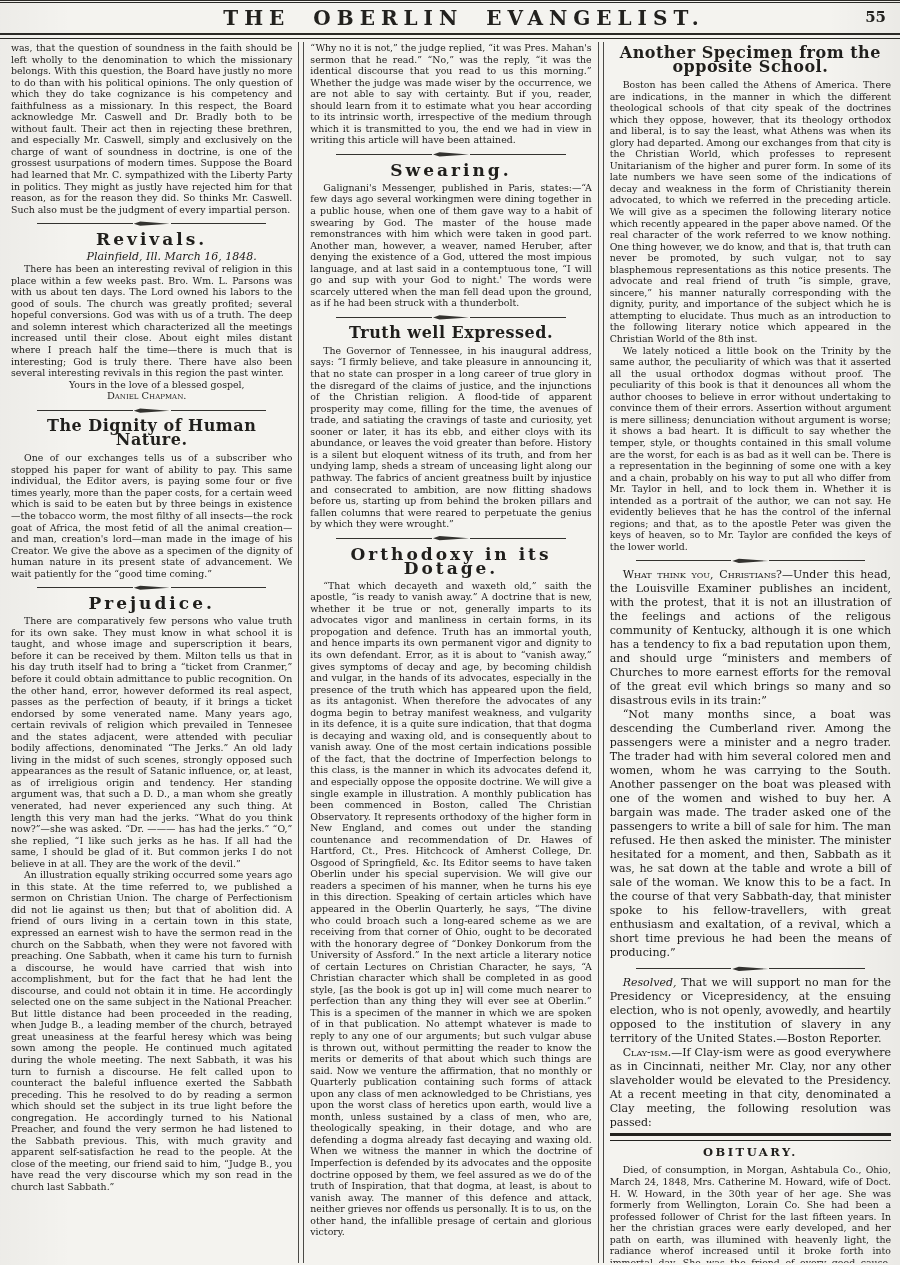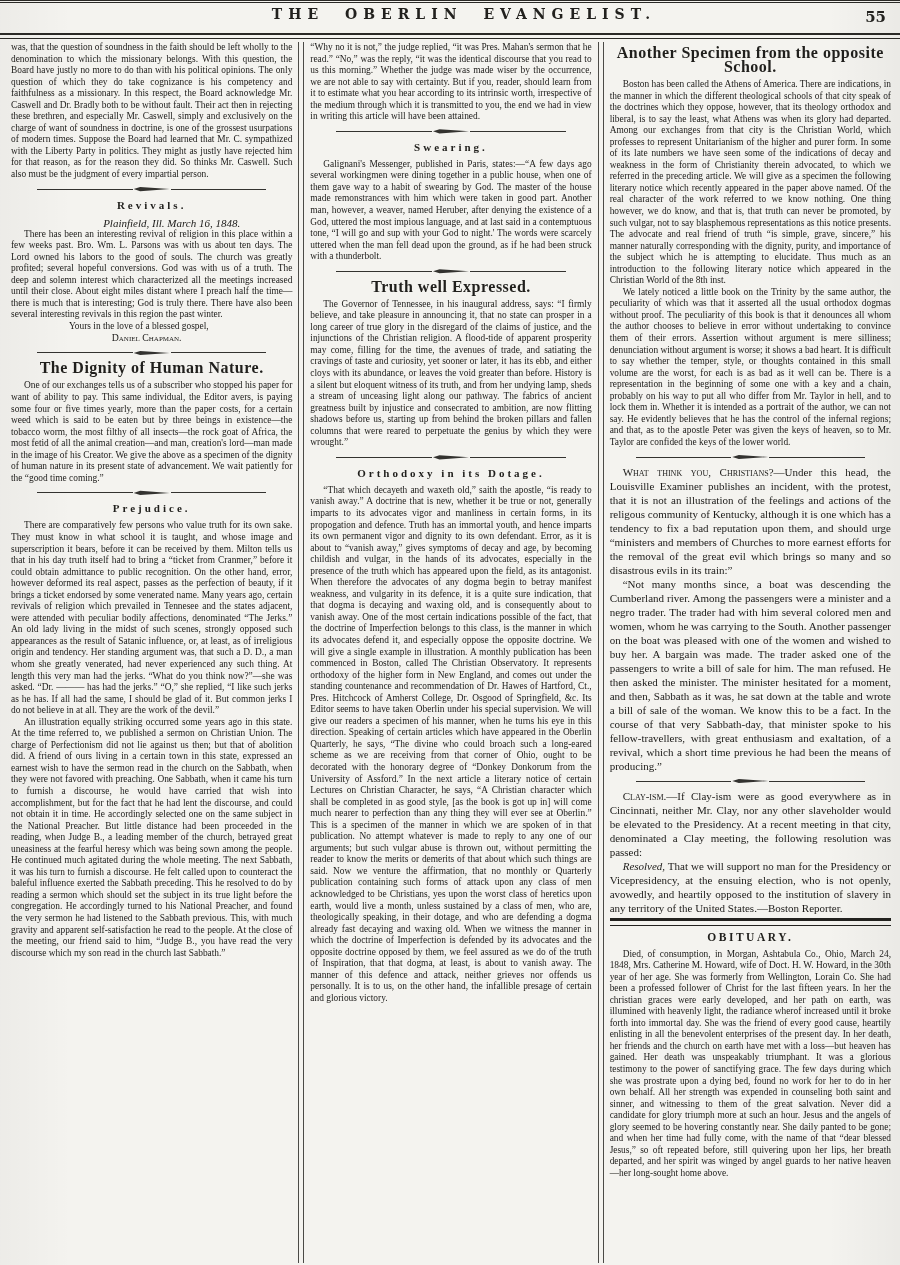--- a/index.html
+++ b/index.html
@@ -11,36 +11,36 @@
   }
   .page{
     width:900px;height:1265px;position:relative;
     background:#f4f3ef;
     background-image:linear-gradient(90deg, rgba(0,0,0,0.03) 0%, rgba(0,0,0,0) 8%, rgba(0,0,0,0) 92%, rgba(0,0,0,0.04) 100%);
   }
   
   .masthead{position:relative;height:30px;border-top:3px double #2a2926;}
   .masthead-title{
     position:absolute;left:0;right:0;top:3px;text-align:center;
-    font-size:14px;font-weight:bold;letter-spacing:6px;word-spacing:10px;color:#22211e;padding-left:28px;
+    font-size:20px;font-weight:bold;letter-spacing:6px;word-spacing:10px;color:#22211e;padding-left:28px;
   }
   .masthead-page-number{
     position:absolute;right:14px;top:5px;font-size:15px;font-weight:bold;color:#22211e;
   }
   .masthead-rule{height:3px;border-top:2px solid #2a2926;border-bottom:1px solid #2a2926;margin:0;}
   
   .columns{display:flex;height:1224px;padding:3px 4px 0 6px;box-sizing:border-box;}
-  .col{flex:1 1 0;overflow:hidden;padding:0 5px;box-sizing:border-box;font-family:Liberation Serif, serif;}
+  .col{flex:1 1 0;overflow:hidden;padding:0 5px;box-sizing:border-box;}
   .colrule{width:4px;flex:0 0 4px;border-left:1px solid #4b4a46;border-right:1px solid #4b4a46;margin:0 1px;}
   
   p{margin:0;text-align:justify;font-size:9.4px;line-height:11.55px;}
   p.indent{text-indent:13px;}
   p.small{font-size:11px;line-height:14px;}
   .article-heading{
-    text-align:center;font-weight:bold;font-size:11px;line-height:14px;
+    text-align:center;font-weight:bold;font-size:17px;line-height:14px;
     letter-spacing:3px;margin:4px 0 5px 0;color:#201f1c;
   }
   .article-heading.tight{letter-spacing:0.5px;font-size:16px;}
   .article-heading.caps{letter-spacing:2.5px;font-size:11.5px;}
   .dateline{text-align:center;font-style:italic;font-size:11px;line-height:12px;padding-left:40px;}
   .closing-line{font-size:9.4px;line-height:11.55px;padding-left:58px;}
   .signature-line{text-align:center;font-variant:small-caps;font-size:9.8px;line-height:12px;padding-right:10px;}
   .smallcaps{font-variant:small-caps;}
   .italic{font-style:italic;}
   
@@ -132,22 +132,22 @@
           <span class="diamond"></span>
         </div>
 
       <p class="indent small"><span class="smallcaps">What think you, Christians?</span><span>—Under this head, the Louisville Examiner publishes an incident, with the protest, that it is not an illustration of the feelings and actions of the religous community of Kentucky, although it is one which has a tendency to fix a bad reputation upon them, and should urge “ministers and members of Churches to more earnest efforts for the removal of the great evil which brings so many and so disastrous evils in its train:”</span></p>
       <p class="indent small">“Not many months since, a boat was descending the Cumberland river. Among the passengers were a minister and a negro trader. The trader had with him several colored men and women, whom he was carrying to the South. Another passenger on the boat was pleased with one of the women and wished to buy her. A bargain was made. The trader asked one of the passengers to write a bill of sale for him. The man refused. He then asked the minister. The minister hesitated for a moment, and then, Sabbath as it was, he sat down at the table and wrote a bill of sale of the woman. We know this to be a fact. In the course of that very Sabbath-day, that minister spoke to his fellow-travellers, with great enthusiasm and exaltation, of a revival, which a short time previous he had been the means of producing.”</p>
 
       <div class="divider">
           <span class="diamond"></span>
         </div>
 
+      <p class="indent small"><span class="italic">Resolved,</span><span> That we will support no man for the Presidency or Vicepresidency, at the ensuing election, who is not openly, avowedly, and heartily opposed to the institution of slavery in any territory of the United States.—Boston Reporter.</span></p>
       <p class="indent small"><span class="smallcaps">Clay-ism.</span><span>—If Clay-ism were as good everywhere as in Cincinnati, neither Mr. Clay, nor any other slaveholder would be elevated to the Presidency. At a recent meeting in that city, denominated a Clay meeting, the following resolution was passed:</span></p>
-      <p class="indent small"><span class="italic">Resolved,</span><span> That we will support no man for the Presidency or Vicepresidency, at the ensuing election, who is not openly, avowedly, and heartily opposed to the institution of slavery in any territory of the United States.—Boston Reporter.</span></p>
 
       <div class="thickrule"></div>
       <div class="article-heading caps">OBITUARY.</div>
       <p class="indent">Died, of consumption, in Morgan, Ashtabula Co., Ohio, March 24, 1848, Mrs. Catherine M. Howard, wife of Doct. H. W. Howard, in the 30th year of her age. She was formerly from Wellington, Lorain Co. She had been a professed follower of Christ for the last fifteen years. In her the christian graces were early developed, and her path on earth, was illumined with heavenly light, the radiance wherof increased until it broke forth into immortal day. She was the friend of every good cause, heartily enlisting in all the benevolent enterprises of the present day. In her death, her friends and the church on earth have met with a loss—but heaven has gained. Her death was unspeakably triumphant. It was a glorious testimony to the power of sanctifying grace. The few days during which she was prostrate upon a dying bed, found no work for her to do in her own behalf. All her strength was expended in counseling both saint and sinner, and witnessing to them of the great salvation. Never did a candidate for glory triumph more at such an hour. Jesus and the angels of glory seemed to be hovering constantly near. She daily panted to be gone; and when her time had fully come, with the name of that “dear blessed Jesus,” so oft repeated before, still quivering upon her lips, her breath departed, and her spirit was winged by angel guards to her native heaven—her long-sought home above.</p>
 
     </div>
 
   </div>
 </div>
 

